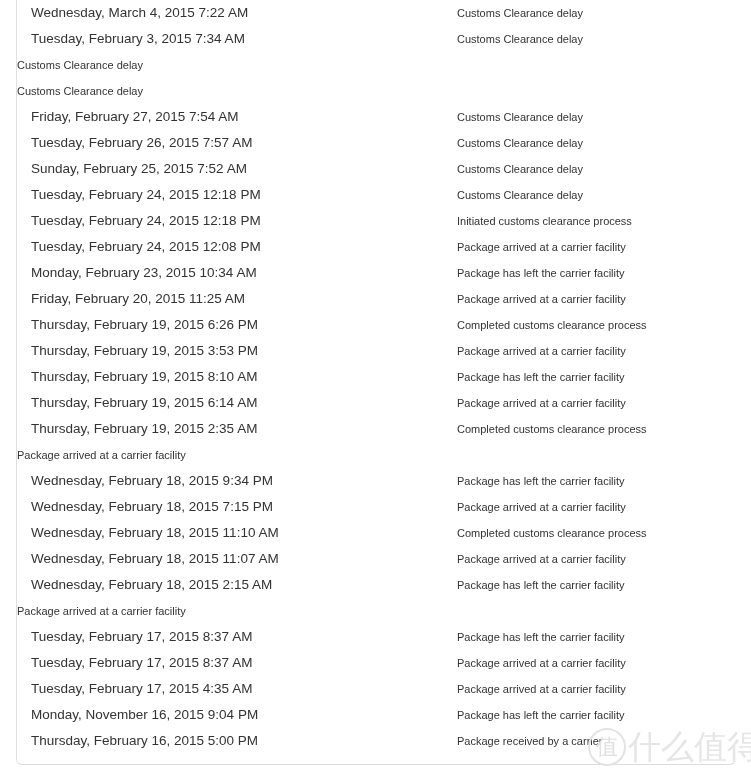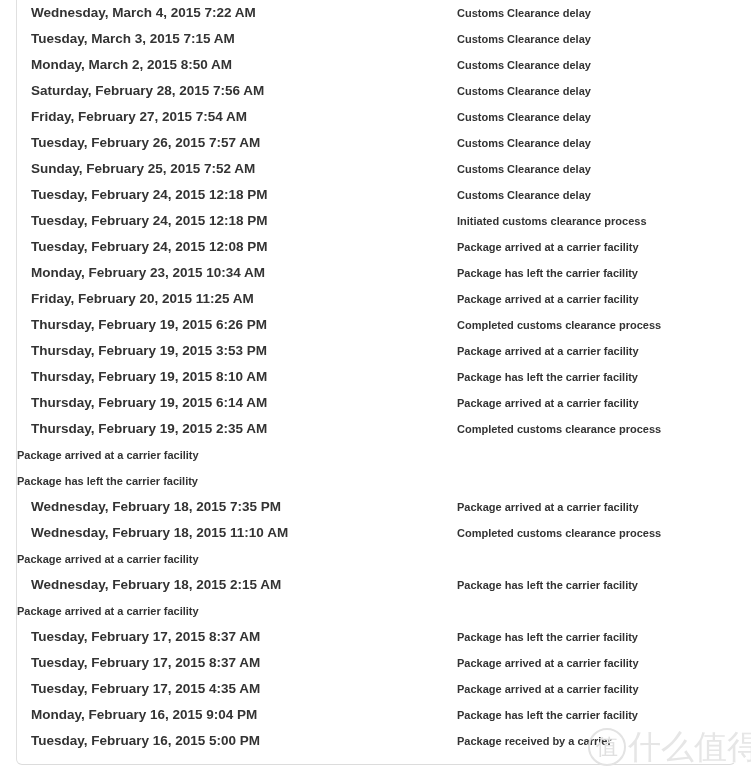--- a/index.html
+++ b/index.html
@@ -36,21 +36,20 @@
     display: block;
     padding-bottom: 10px;
   }
 
   .tracking-row {
     display: flex;
     align-items: baseline;
     height: 26px;
     line-height: 26px;
     white-space: nowrap;
-    font-weight: bold;
   }
 
   .cell-date {
     flex: 0 0 440px;
     width: 440px;
     padding-left: 14px;
     box-sizing: border-box;
     font-size: 13.5px;
     color: #333333;
     overflow: hidden;
@@ -103,29 +102,27 @@
 </head>
 <body>
 
 <div class="tracking-panel">
   <div class="tracking-rows">
       <div class="tracking-row">
         <div class="cell-date">Wednesday, March 4, 2015 7:22 AM</div>
         <div class="cell-status">Customs Clearance delay</div>
       </div>
       <div class="tracking-row">
-        <div class="cell-date">Tuesday, March 3, 2015 7:15 AM</div>
-        <div class="cell-status">Customs Clearance delay</div>
-      </div>
-      <div class="tracking-row">
-        <div class="cell-date">Monday, March 2, 2015 8:50 AM</div>
-        <div class="cell-status">Customs Clearance delay</div>
-      </div>
-      <div class="tracking-row">
-        <div class="cell-date">Saturday, February 28, 2015 7:56 AM</div>
+        <div class="cell-date">Tuesday, February 3, 2015 7:34 AM</div>
+        <div class="cell-status">Customs Clearance delay</div>
+      </div>
+      <div class="tracking-row">
+        <div class="cell-status">Customs Clearance delay</div>
+      </div>
+      <div class="tracking-row">
         <div class="cell-status">Customs Clearance delay</div>
       </div>
       <div class="tracking-row">
         <div class="cell-date">Friday, February 27, 2015 7:54 AM</div>
         <div class="cell-status">Customs Clearance delay</div>
       </div>
       <div class="tracking-row">
         <div class="cell-date">Tuesday, February 26, 2015 7:57 AM</div>
         <div class="cell-status">Customs Clearance delay</div>
       </div>
@@ -170,31 +167,33 @@
         <div class="cell-status">Package arrived at a carrier facility</div>
       </div>
       <div class="tracking-row">
         <div class="cell-date">Thursday, February 19, 2015 2:35 AM</div>
         <div class="cell-status">Completed customs clearance process</div>
       </div>
       <div class="tracking-row">
         <div class="cell-status">Package arrived at a carrier facility</div>
       </div>
       <div class="tracking-row">
-        <div class="cell-status">Package has left the carrier facility</div>
-      </div>
-      <div class="tracking-row">
-        <div class="cell-date">Wednesday, February 18, 2015 7:35 PM</div>
+        <div class="cell-date">Wednesday, February 18, 2015 9:34 PM</div>
+        <div class="cell-status">Package has left the carrier facility</div>
+      </div>
+      <div class="tracking-row">
+        <div class="cell-date">Wednesday, February 18, 2015 7:15 PM</div>
         <div class="cell-status">Package arrived at a carrier facility</div>
       </div>
       <div class="tracking-row">
         <div class="cell-date">Wednesday, February 18, 2015 11:10 AM</div>
         <div class="cell-status">Completed customs clearance process</div>
       </div>
       <div class="tracking-row">
+        <div class="cell-date">Wednesday, February 18, 2015 11:07 AM</div>
         <div class="cell-status">Package arrived at a carrier facility</div>
       </div>
       <div class="tracking-row">
         <div class="cell-date">Wednesday, February 18, 2015 2:15 AM</div>
         <div class="cell-status">Package has left the carrier facility</div>
       </div>
       <div class="tracking-row">
         <div class="cell-status">Package arrived at a carrier facility</div>
       </div>
       <div class="tracking-row">
@@ -203,25 +202,25 @@
       </div>
       <div class="tracking-row">
         <div class="cell-date">Tuesday, February 17, 2015 8:37 AM</div>
         <div class="cell-status">Package arrived at a carrier facility</div>
       </div>
       <div class="tracking-row">
         <div class="cell-date">Tuesday, February 17, 2015 4:35 AM</div>
         <div class="cell-status">Package arrived at a carrier facility</div>
       </div>
       <div class="tracking-row">
-        <div class="cell-date">Monday, February 16, 2015 9:04 PM</div>
-        <div class="cell-status">Package has left the carrier facility</div>
-      </div>
-      <div class="tracking-row">
-        <div class="cell-date">Tuesday, February 16, 2015 5:00 PM</div>
+        <div class="cell-date">Monday, November 16, 2015 9:04 PM</div>
+        <div class="cell-status">Package has left the carrier facility</div>
+      </div>
+      <div class="tracking-row">
+        <div class="cell-date">Thursday, February 16, 2015 5:00 PM</div>
         <div class="cell-status">Package received by a carrier</div>
       </div>
     </div>
 </div>
 
 <div class="watermark">
   <div class="watermark-logo">值</div>
   <div class="watermark-text">什么值得买</div>
 </div>
 

